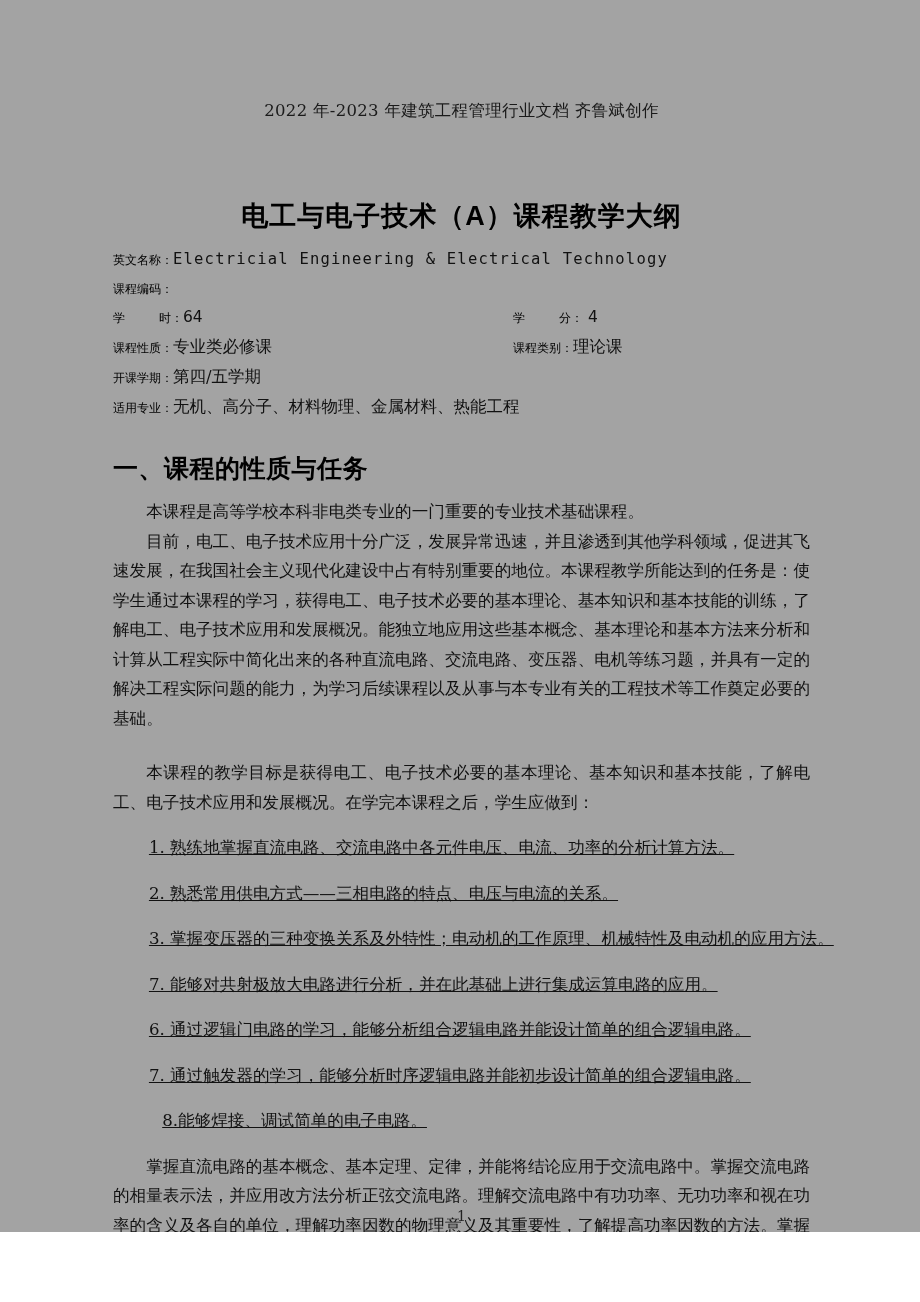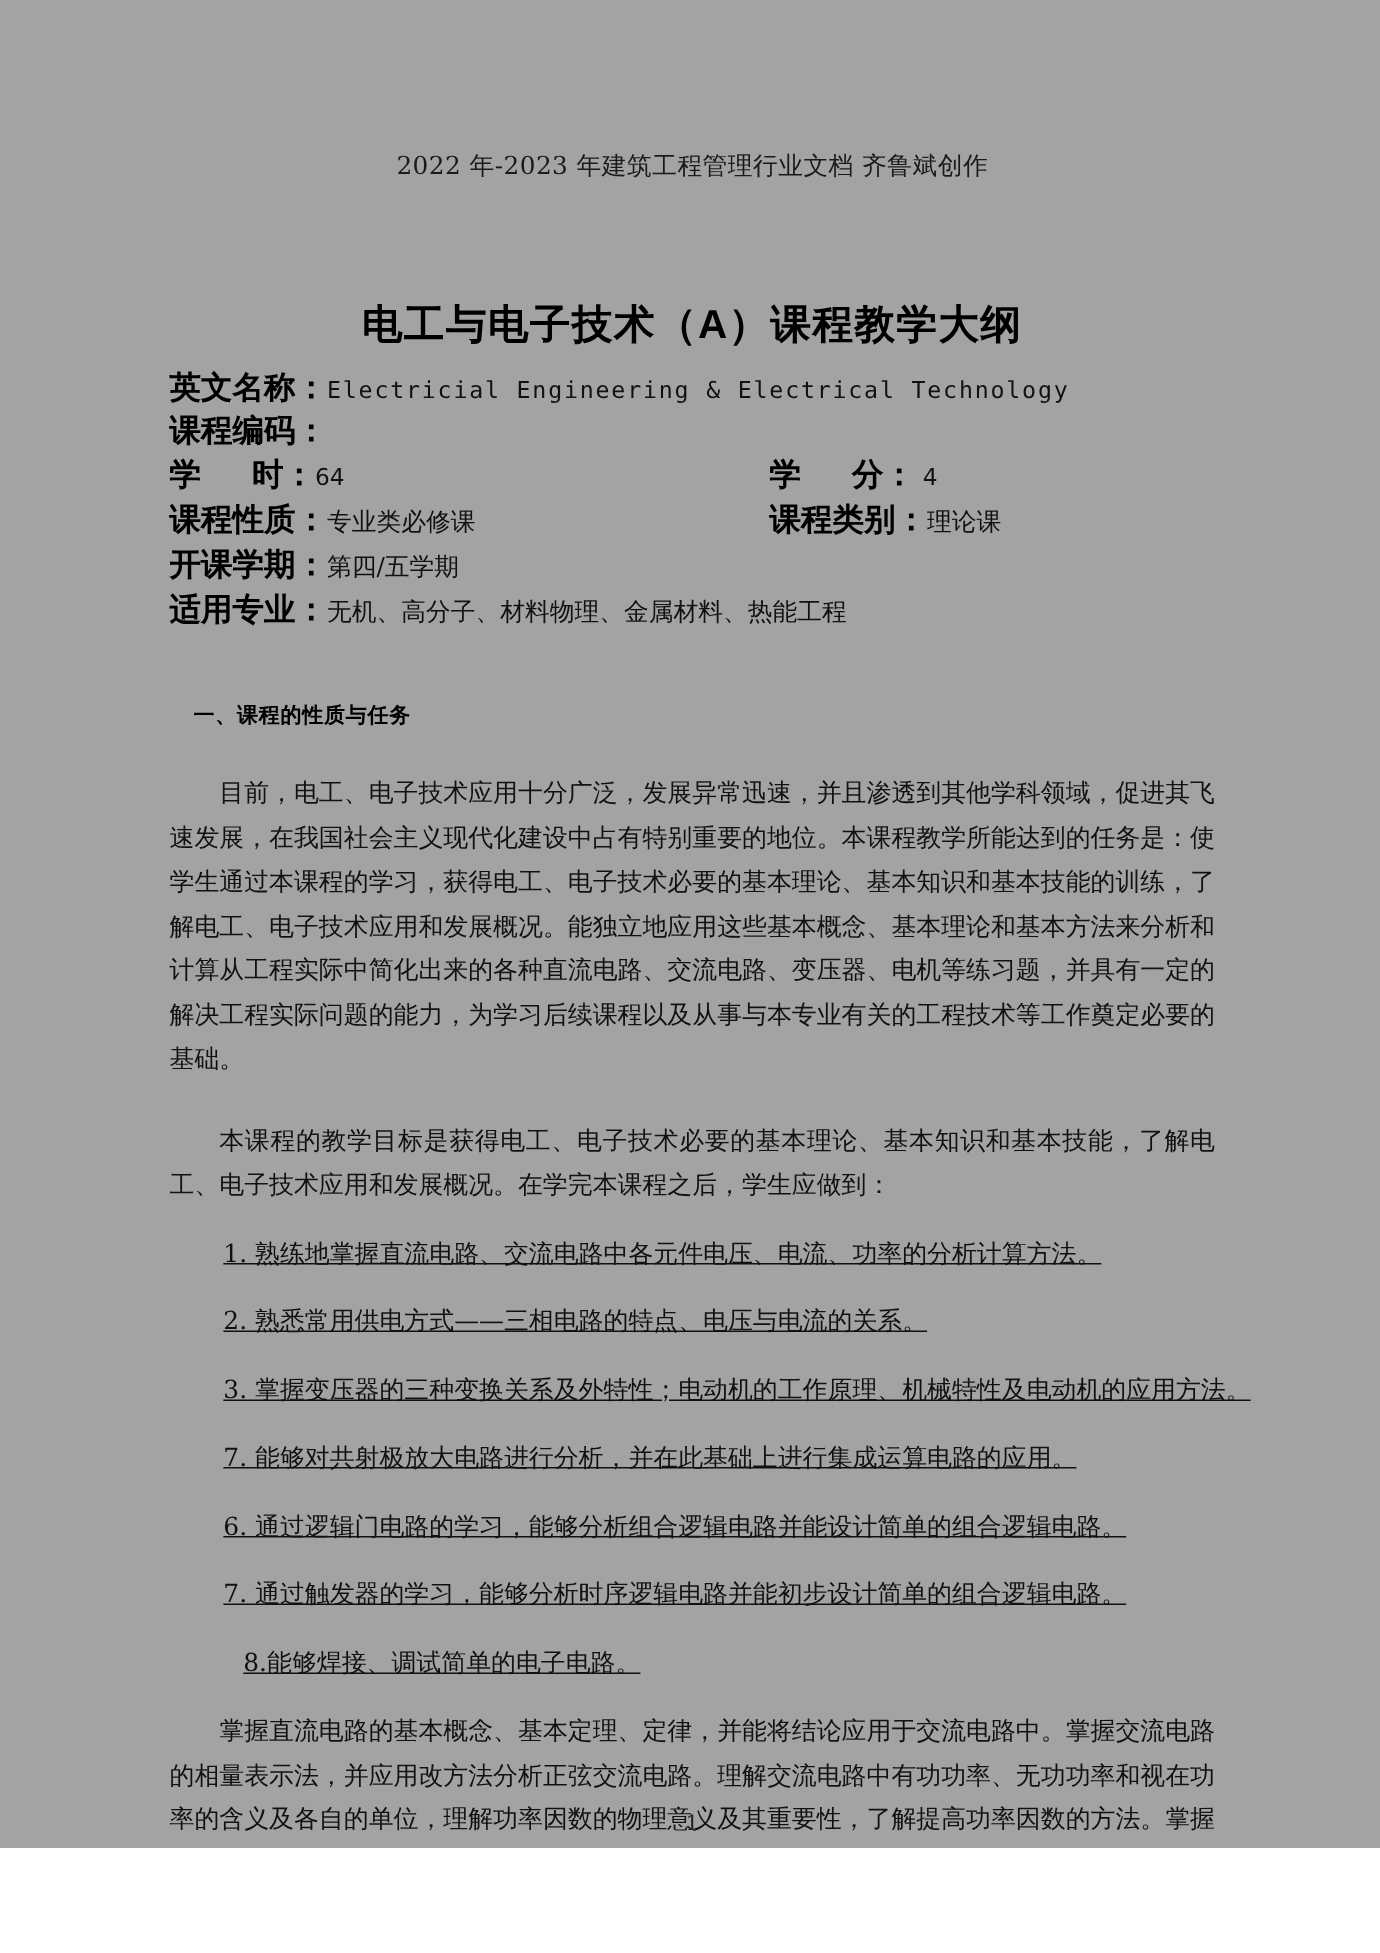--- a/index.html
+++ b/index.html
@@ -72,22 +72,22 @@
     left: 0;
     top: 0;
   }
   .meta-col-right {
     position: absolute;
     left: 400px;
     top: 0;
   }
   .lbl {
     font-family: "Liberation Sans", "DejaVu Sans", sans-serif;
-    font-weight: bold;
-    font-size: 21px;
+    font-weight: normal;
+    font-size: 12px;
     color: #000;
   }
   .val {
     font-family: "DejaVu Serif", "Liberation Serif", serif;
     font-size: 16.5px;
     color: #111;
   }
   .val-mono {
     font-family: "DejaVu Sans Mono", "Liberation Mono", monospace;
     font-size: 15.5px;
@@ -105,24 +105,24 @@
   }
   .meta-row.tall {
     height: 30px;
     line-height: 30px;
   }
 
   
   .section-heading {
     font-family: "Liberation Sans", "DejaVu Sans", sans-serif;
     font-weight: bold;
-    font-size: 14px;
+    font-size: 25px;
     letter-spacing: 0.5px;
     color: #000;
-    margin: 16px;
+    margin: 0;
     padding: 0;
   }
   .para {
     font-family: "DejaVu Serif", "Liberation Serif", serif;
     font-size: 16.6px;
     line-height: 29.5px;
     text-align: justify;
     text-justify: inter-ideograph;
     color: #111;
     margin: 0;
@@ -220,20 +220,21 @@
           <span class="lbl">适用专业：</span><span class="val">无机、高分子、材料物理、金属材料、热能工程</span>
         </span>
       </div>
 
     </div>
 
     <div class="flow">
 
       <h2 class="section-heading">一、课程的性质与任务</h2>
       <div class="gap-after-heading"></div>
+      <p class="para indent">本课程是高等学校本科非电类专业的一门重要的专业技术基础课程。</p>
       <p class="para indent">目前，电工、电子技术应用十分广泛，发展异常迅速，并且渗透到其他学科领域，促进其飞速发展，在我国社会主义现代化建设中占有特别重要的地位。本课程教学所能达到的任务是：使学生通过本课程的学习，获得电工、电子技术必要的基本理论、基本知识和基本技能的训练，了解电工、电子技术应用和发展概况。能独立地应用这些基本概念、基本理论和基本方法来分析和计算从工程实际中简化出来的各种直流电路、交流电路、变压器、电机等练习题，并具有一定的解决工程实际问题的能力，为学习后续课程以及从事与本专业有关的工程技术等工作奠定必要的基础。</p>
 
       <div class="gap-before-heading"></div>
 
       <div class="gap-after-heading"></div>
       <p class="para indent">本课程的教学目标是获得电工、电子技术必要的基本理论、基本知识和基本技能，了解电工、电子技术应用和发展概况。在学完本课程之后，学生应做到：</p>
 
       <p class="list-item">1. 熟练地掌握直流电路、交流电路中各元件电压、电流、功率的分析计算方法。</p>
       <p class="list-item">2. 熟悉常用供电方式——三相电路的特点、电压与电流的关系。</p>
       <p class="list-item">3. 掌握变压器的三种变换关系及外特性；电动机的工作原理、机械特性及电动机的应用方法。</p>

